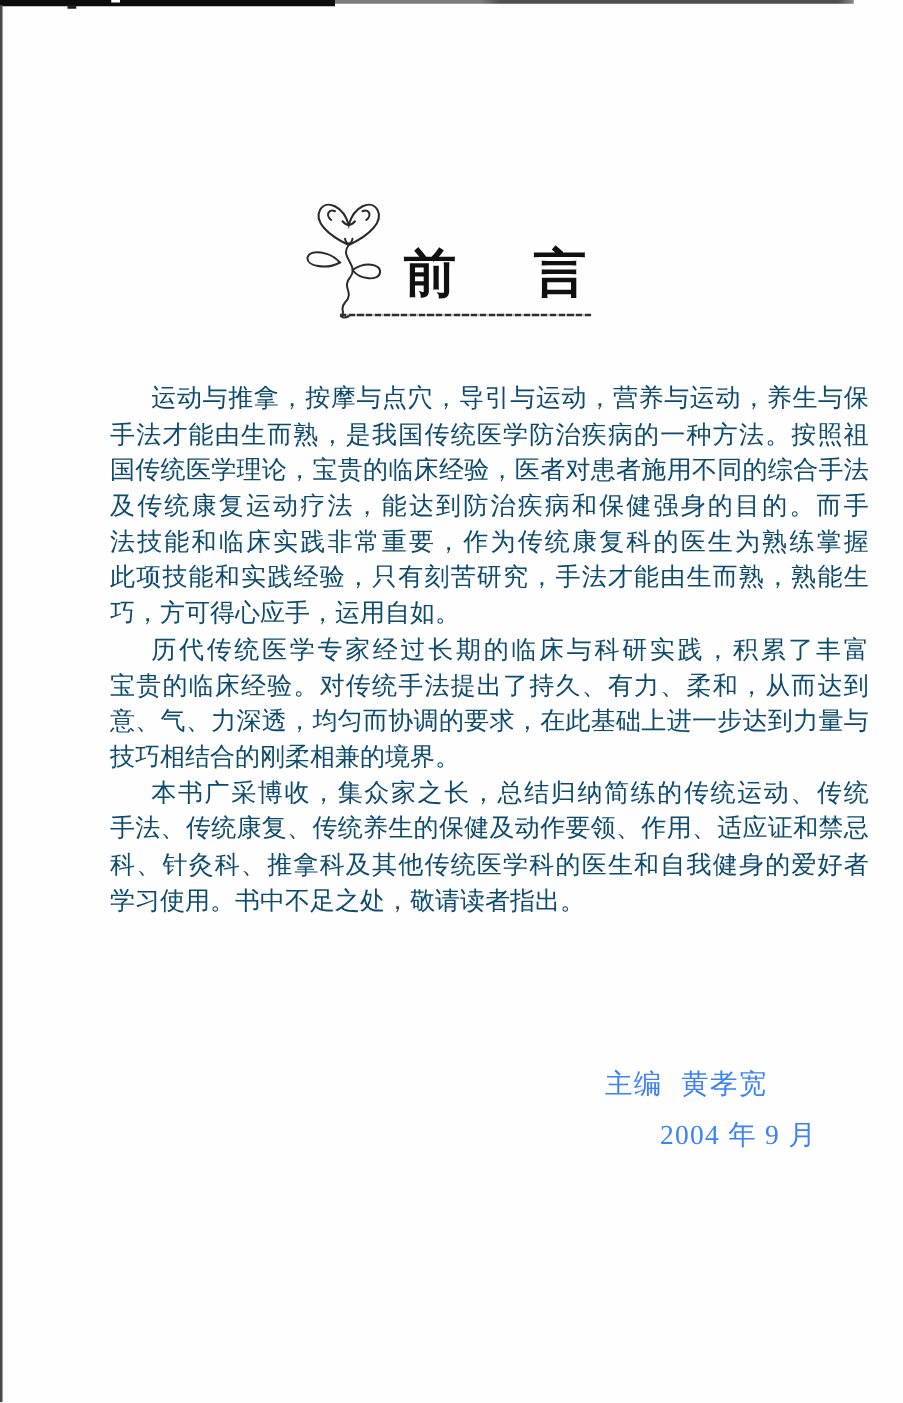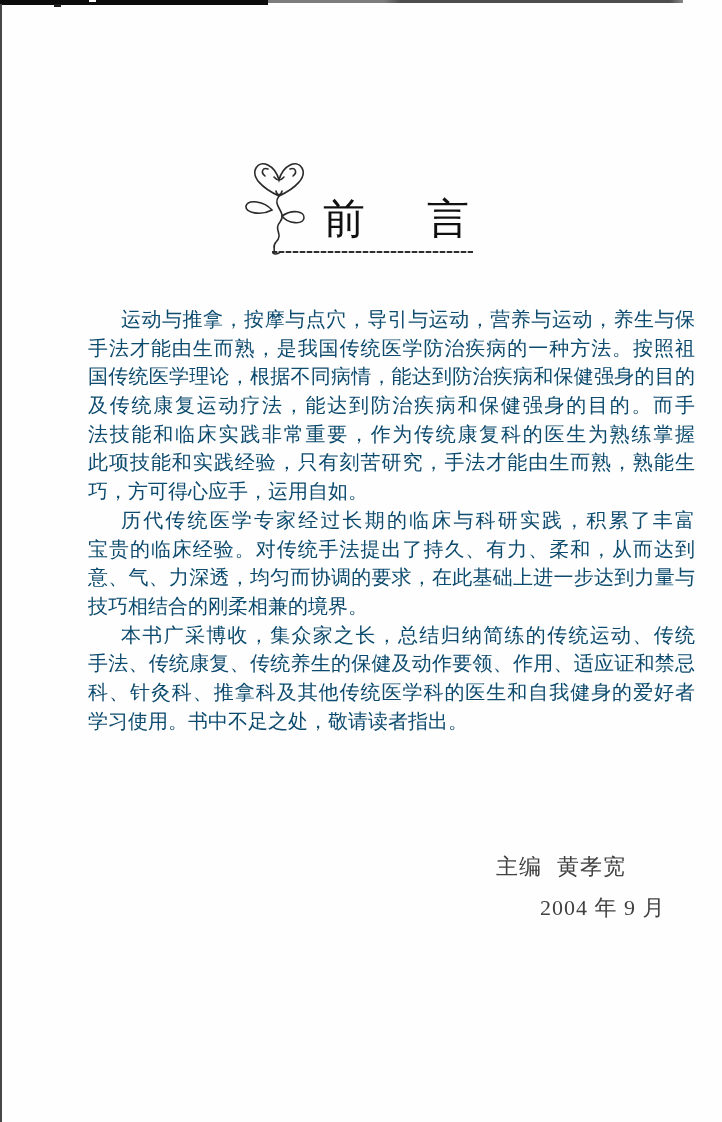--- a/index.html
+++ b/index.html
@@ -17,39 +17,39 @@
   .scan-top-gray{position:absolute;left:268px;top:0;width:415px;height:3px;
     background:linear-gradient(90deg,#7d7d7d 0 28%,#4e4e4e 32% 97%,#8a8a8a 100%);}
   .scan-top-blob{position:absolute;left:54px;top:4px;width:7px;height:3px;background:#1c1c1c;}
   .scan-left-line{position:absolute;left:0;top:4px;width:2px;height:1118px;background:#474747;}
 
   
   .flower{position:absolute;left:238px;top:150px;width:72px;height:106px;}
   .page-title{
     position:absolute;left:323px;top:198px;
     font-family:"Liberation Sans","DejaVu Sans",sans-serif;
-    font-weight:400;font-size:42px;line-height:1;
+    font-weight:700;font-size:42px;line-height:1;
     letter-spacing:62px;white-space:nowrap;color:#101010;
   }
   .title-rule{
     position:absolute;left:272px;top:251px;width:201px;height:2px;
     background:repeating-linear-gradient(90deg,#2e2e2e 0 5px,rgba(46,46,46,0.3) 5px 7px);
   }
 
   
   .preface-body{
     position:absolute;left:88px;top:305px;width:607px;
     font-size:20px;line-height:28.7px;color:#0c4a6e;
   }
   .line{height:28.7px;text-align:justify;text-align-last:justify;text-justify:inter-character;}
   .line.indent{padding-left:33px;}
   .line.left{text-align:left;text-align-last:auto;}
 
   
-  .signature{position:absolute;left:496px;top:852px;width:136px;font-size:22px;color:#404040;}
+  .signature{position:absolute;left:484px;top:852px;width:136px;font-size:22px;color:#3b82f6;}
   .sig-row1{white-space:nowrap;letter-spacing:1px;}
   .sig-name{margin-left:15px;}
   .sig-row2{margin-top:11px;text-align:center;letter-spacing:1px;white-space:nowrap;margin-left:44px;}
 </style>
 </head>
 <body>
 
 <div class="page">
 
   <div class="scan-top-black"></div>
@@ -68,21 +68,21 @@
     <path d="M44,66 C54,59 67,61 66,68 C65,75 50,74 44,66 Z"></path>
     <path d="M41,46 C33,56 50,62 42,72 C35,80 46,84 38,92 C33,98 39,99 35,103 q2,2 6,0"></path>
   </svg>
 
   <div class="page-title">前言</div>
   <div class="title-rule"></div>
 
   <div class="preface-body">
     <div class="line indent">运动与推拿，按摩与点穴，导引与运动，营养与运动，养生与保</div>
     <div class="line">手法才能由生而熟，是我国传统医学防治疾病的一种方法。按照祖</div>
-    <div class="line">国传统医学理论，根据不同病情，能达到防治疾病和保健强身的目的</div>
+    <div class="line">国传统医学理论，宝贵的临床经验，医者对患者施用不同的综合手法</div>
     <div class="line">及传统康复运动疗法，能达到防治疾病和保健强身的目的。而手</div>
     <div class="line">法技能和临床实践非常重要，作为传统康复科的医生为熟练掌握</div>
     <div class="line">此项技能和实践经验，只有刻苦研究，手法才能由生而熟，熟能生</div>
     <div class="line left">巧，方可得心应手，运用自如。</div>
     <div class="line indent">历代传统医学专家经过长期的临床与科研实践，积累了丰富</div>
     <div class="line">宝贵的临床经验。对传统手法提出了持久、有力、柔和，从而达到</div>
     <div class="line">意、气、力深透，均匀而协调的要求，在此基础上进一步达到力量与</div>
     <div class="line left">技巧相结合的刚柔相兼的境界。</div>
     <div class="line indent">本书广采博收，集众家之长，总结归纳简练的传统运动、传统</div>
     <div class="line">手法、传统康复、传统养生的保健及动作要领、作用、适应证和禁忌</div>

